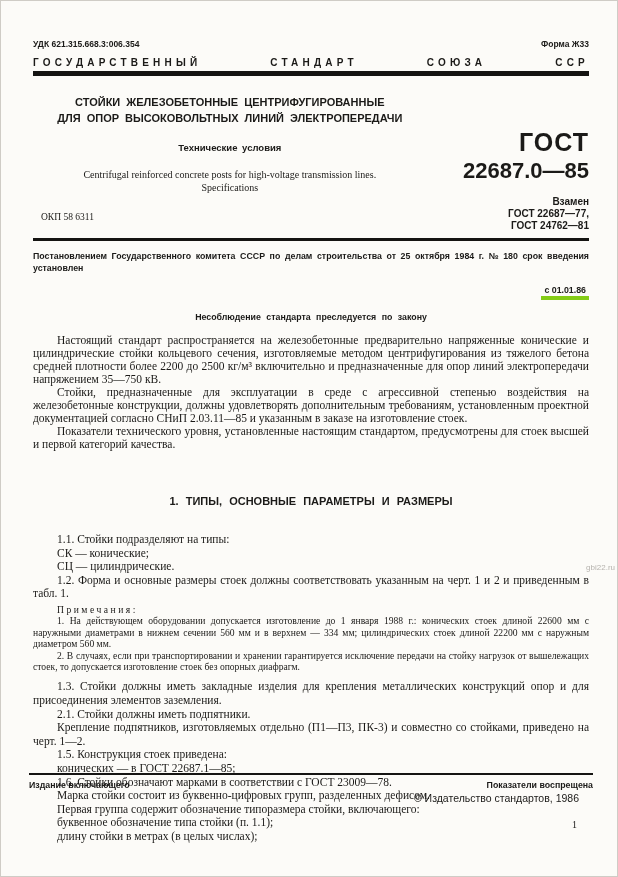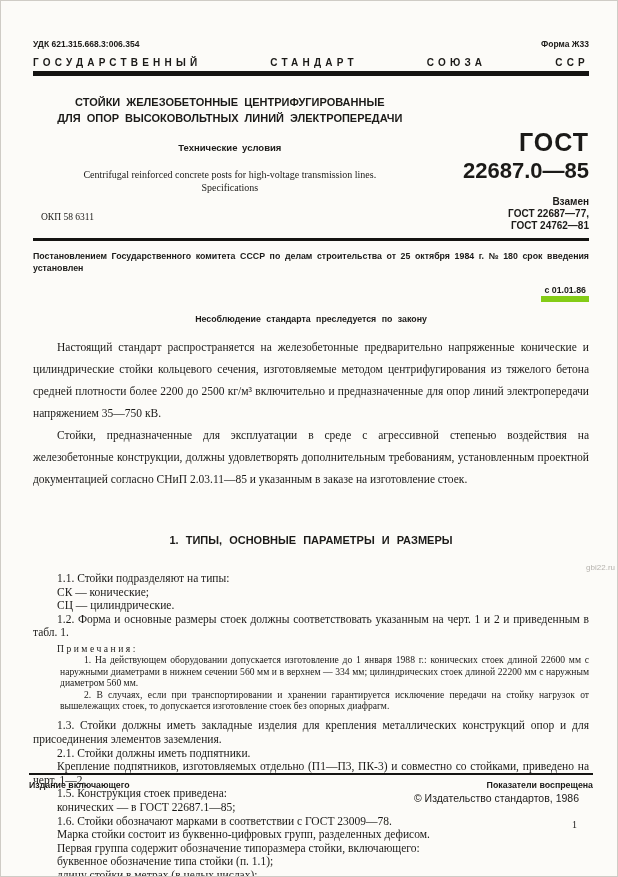--- a/index.html
+++ b/index.html
@@ -38,33 +38,33 @@
   .en-title { margin-top:15px; font-size:10px; line-height:13px; }
   .okp { margin-top:18px; text-align:left; font-size:9.5px; padding-left:8px; }
   .title-right { width:165px; text-align:right; padding-top:2px;margin-top:32px; }
   .gost-big { font-size:25px; font-weight:bold; line-height:28px; font-family:"Liberation Sans", sans-serif; letter-spacing:1px; }
   .gost-num { font-size:22px; font-weight:bold; line-height:30px; font-family:"Liberation Sans", sans-serif; }
   .vzamen { margin-top:10px; font-size:10px; font-weight:bold; line-height:12px; font-family:"Liberation Sans", sans-serif; }
 
   
   .decree { margin-top:9px; font-size:8.8px; font-weight:bold; line-height:12px; text-align:justify; font-family:"Liberation Sans", sans-serif; word-spacing:2px; }
   .date-row { text-align:right; margin-top:5px; }
-  .date-val { display:inline-block; font-size:8.8px; font-weight:bold; font-family:"Liberation Sans", sans-serif; border-bottom:6px solid #84cc16; padding:0 3px 1px 3px; }
+  .date-val { display:inline-block; font-size:8.8px; font-weight:bold; font-family:"Liberation Sans", sans-serif; border-bottom:4px solid #84cc16; padding:0 3px 1px 3px; }
   .law { margin-top:12px; text-align:center; font-size:8.8px; font-weight:bold; font-family:"Liberation Sans", sans-serif; word-spacing:3px; }
 
   
-  .body-text { margin-top:12px; font-size:11.5px; line-height:22px; text-align:justify; }
+  .body-text { margin-top:12px; font-size:11.5px; line-height:13px; text-align:justify; }
   .body-text p { text-indent:24px; }
   .sec-heading { margin-top:44px; text-align:center; font-size:11px; font-weight:bold; font-family:"Liberation Sans", sans-serif; word-spacing:4px; }
   .sec-body { margin-top:26px; font-size:11.5px; line-height:13.6px; text-align:justify; }
   .sec-body p.ind { text-indent:24px; }
   .sec-body p.li { padding-left:24px; }
   .notes { margin-top:3px; font-size:9.6px; line-height:11.4px; text-align:justify; }
   .notes .nhead { padding-left:24px; letter-spacing:2.5px; }
-  .notes p.note { text-indent:24px;margin-left:27px; }
+  .notes p.note { text-indent:24px; }
 
   
   .footer-rule { position:absolute; left:28px; right:24px; top:772px; }
   .footer-row { position:absolute; left:28px; right:24px; top:779px; display:flex; justify-content:space-between; font-size:8.8px; font-weight:bold; font-family:"Liberation Sans", sans-serif; }
   .publisher { position:absolute; right:38px; top:791px; font-size:10.5px; font-family:"Liberation Sans", sans-serif; }
   .page-num { position:absolute; right:40px; top:818px; font-size:10px; }
   .watermark { position:absolute; right:2px; top:562px; font-size:8px; color:#b6b3ae; font-family:"Liberation Sans", sans-serif;padding-left:11px; }
 </style>
 </head>
 <body>
@@ -108,20 +108,21 @@
 
     <div class="decree">Постановлением Государственного комитета СССР по делам строительства от 25 октября 1984 г. № 180 срок введения установлен</div>
     <div class="date-row">
       <span class="date-val">с 01.01.86</span>
     </div>
     <div class="law">Несоблюдение стандарта преследуется по закону</div>
 
     <div class="body-text">
       <p>Настоящий стандарт распространяется на железобетонные предварительно напряженные конические и цилиндрические стойки кольцевого сечения, изготовляемые методом центрифугирования из тяжелого бетона средней плотности более 2200 до 2500 кг/м³ включительно и предназначенные для опор линий электропередачи напряжением 35—750 кВ.</p>
       <p>Стойки, предназначенные для эксплуатации в среде с агрессивной степенью воздействия на железобетонные конструкции, должны удовлетворять дополнительным требованиям, установленным проектной документацией согласно СНиП 2.03.11—85 и указанным в заказе на изготовление стоек.</p>
+      <p>Показатели технического уровня, установленные настоящим стандартом, предусмотрены для стоек высшей и первой категорий качества.</p>
     </div>
 
     <div class="sec-heading">1. ТИПЫ, ОСНОВНЫЕ ПАРАМЕТРЫ И РАЗМЕРЫ</div>
 
     <div class="sec-body">
       <p class="li">1.1. Стойки подразделяют на типы:</p>
       <p class="li">СК — конические;</p>
       <p class="li">СЦ — цилиндрические.</p>
       <p class="ind">1.2. Форма и основные размеры стоек должны соответствовать указанным на черт. 1 и 2 и приведенным в табл. 1.</p>
     </div>

